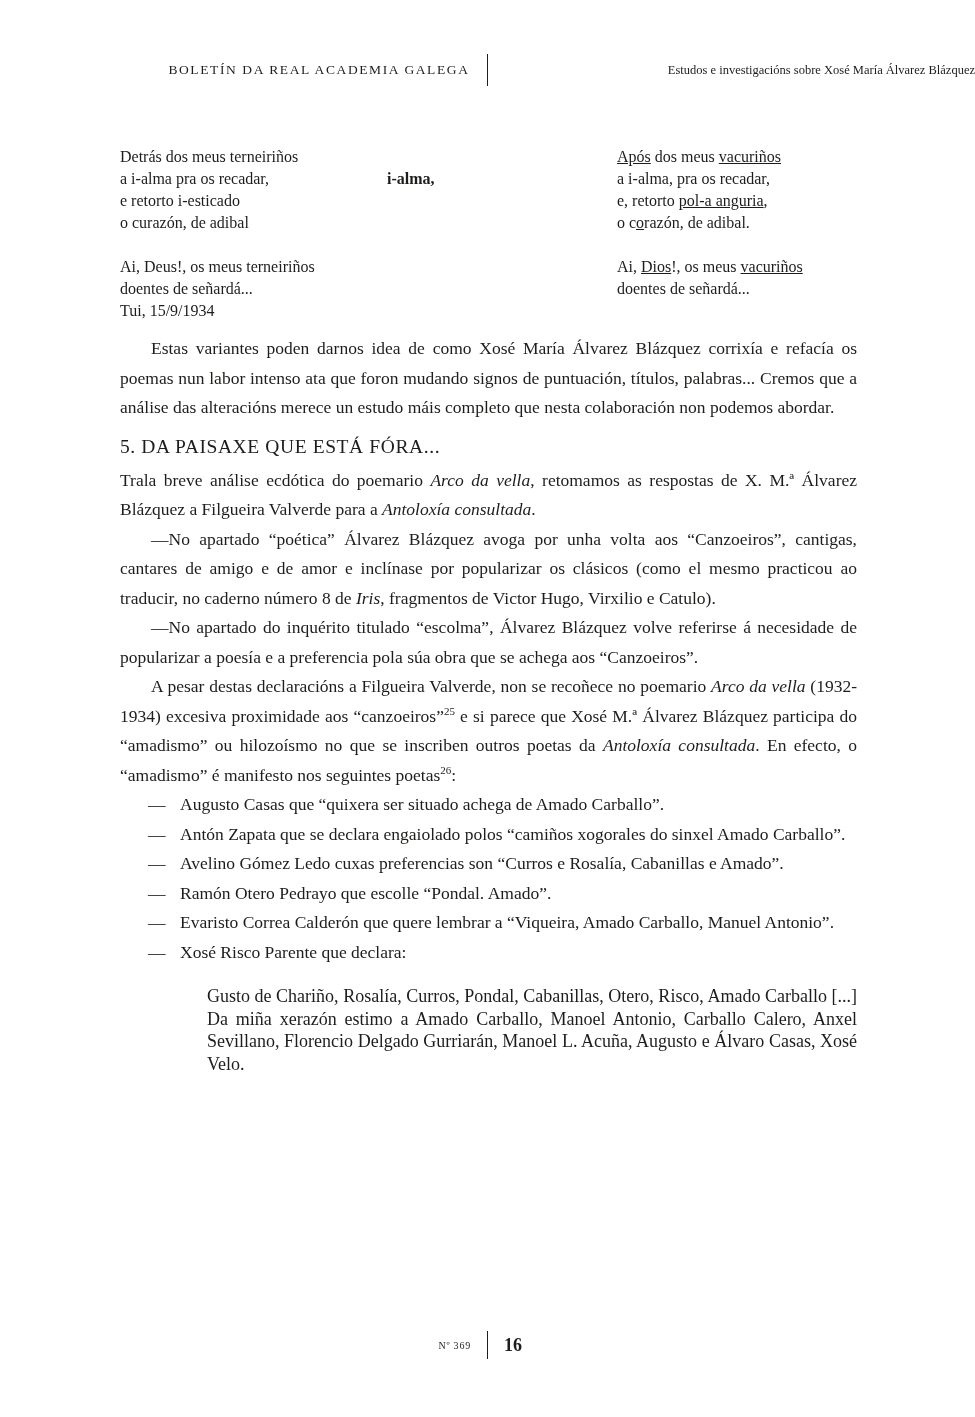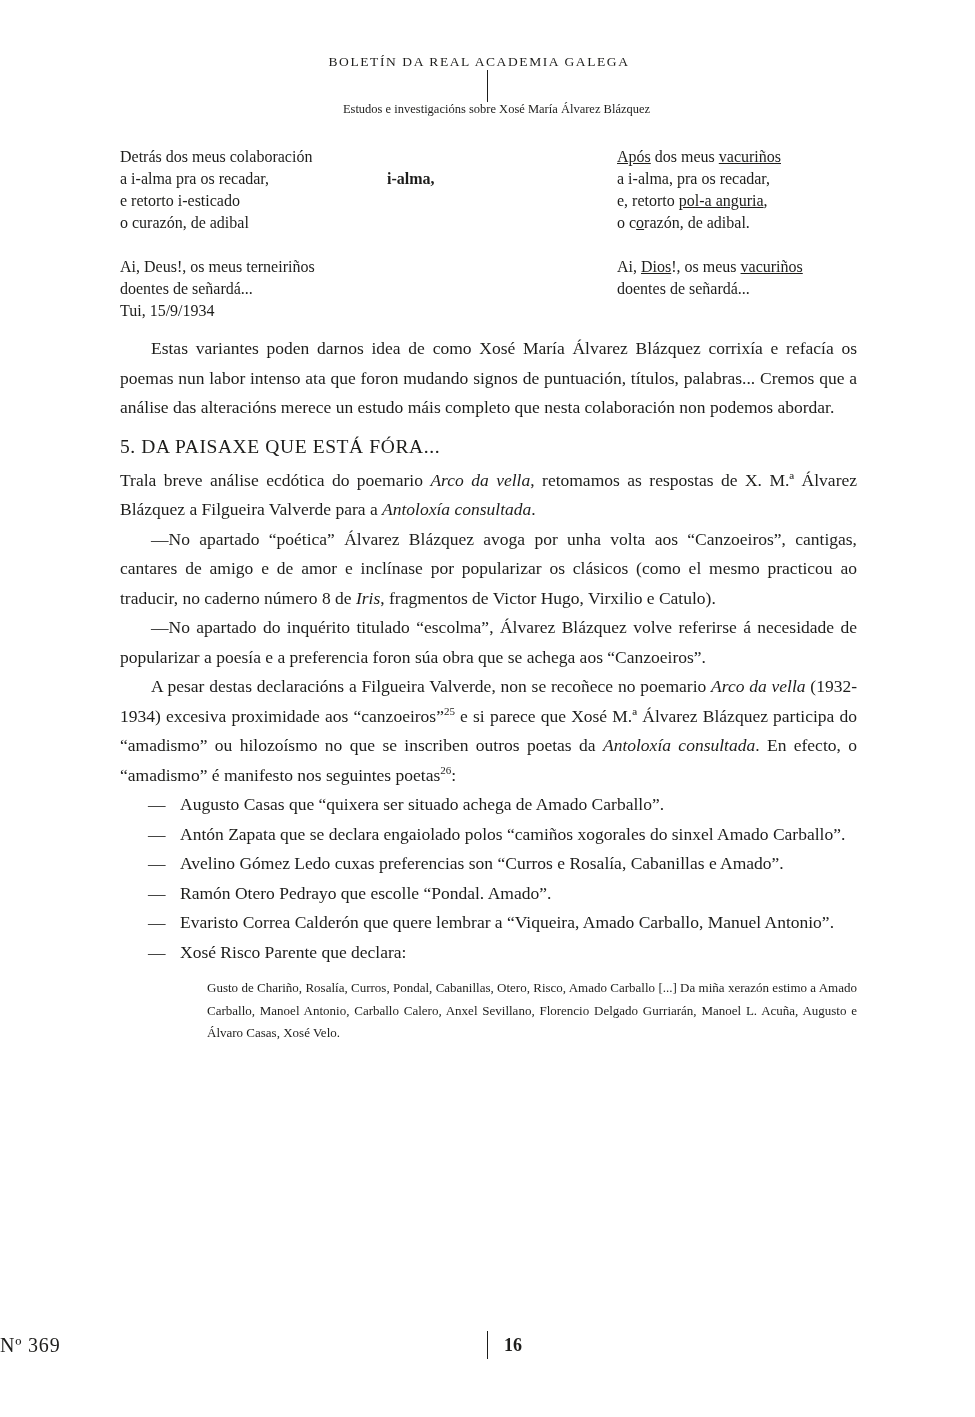--- a/index.html
+++ b/index.html
@@ -1,24 +1,24 @@
 <!DOCTYPE html>
 <html><head>
 <meta charset="utf-8">
 <style>
   * { margin:0; padding:0; box-sizing:border-box; }
   html, body { background:#ffffff; }
   body { font-family:"Liberation Serif", serif; color:#1d1d1b; }
   .page { position:relative; width:975px; height:1417px; background:#ffffff; overflow:hidden; }
 
   
-  .pagehead { position:absolute; top:54px; left:0; right:0; display:flex; align-items:center;flex-direction:column; }
+  .pagehead { position:absolute; top:54px; left:0; right:0; display:flex; align-items:center; }
   .head-left { flex:1; text-align:right; font-size:13.5px; letter-spacing:1.6px; padding-right:17px; }
   .head-divider { width:1px; height:32px; background:#1d1d1b; }
-  .head-right { flex:1; text-align:center; font-size:12.5px; padding-left:18px; }
+  .head-right { flex:1; text-align:right; font-size:12.5px; padding-left:18px; }
 
   
   .content { position:absolute; top:146px; left:120px; width:737px; }
 
   
   .verses { display:flex; font-size:16px; line-height:22px; }
   .vcol { white-space:nowrap; }
   .vleft { width:267px; }
   .vcenter { width:230px; font-weight:bold; padding-top:22px; }
   .vright { flex:1; }
@@ -30,44 +30,44 @@
   .para sup, .quote sup { font-size:11px; line-height:0; }
 
   .section-heading { font-size:19.5px; font-weight:normal; letter-spacing:0.6px; margin-top:9px; margin-bottom:5px; line-height:29px; }
 
   
   .list { }
   .list-item { position:relative; padding-left:60px; font-size:17.5px; line-height:29.5px; text-align:justify; }
   .list-item .dash { position:absolute; left:28px; top:0; }
 
   
-  .quote { margin-top:10px; margin-left:87px; font-size:13px; line-height:22.5px; text-align:justify; }
+  .quote { margin-top:18px; margin-left:87px; font-size:18px; line-height:22.5px; text-align:justify; }
 
   
   .pagefoot { position:absolute; bottom:58px; left:0; right:0; display:flex; align-items:center; }
-  .foot-left { flex:1; text-align:left; font-size:20px; letter-spacing:0.8px; padding-right:16px; }
+  .foot-left { flex:1; text-align:right; font-size:10px; letter-spacing:0.8px; padding-right:16px; }
   .foot-divider { width:1px; height:28px; background:#1d1d1b; }
   .foot-right { flex:1; text-align:left; font-size:18px; font-weight:bold; padding-left:16px; }
 </style>
 </head>
 <body>
 
 <div class="page">
 
   <header class="pagehead">
     <span class="head-left">BOLETÍN DA REAL ACADEMIA GALEGA</span>
     <span class="head-divider"></span>
     <span class="head-right">Estudos e investigacións sobre Xosé María Álvarez Blázquez</span>
   </header>
 
   <main class="content">
 
     <section class="verses">
       <div class="vcol vleft">
-          <div>Detrás dos meus colaboración</div>
+          <div>Detrás dos meus terneiriños</div>
           <div>a i-alma pra os recadar,</div>
           <div>e retorto i-esticado</div>
           <div>o curazón, de adibal</div>
           <div>&nbsp;</div>
           <div>Ai, Deus!, os meus terneiriños</div>
           <div>doentes de señardá...</div>
           <div>Tui, 15/9/1934</div>
         </div>
       <div class="vcol vcenter">
         <span>i-alma,</span>
@@ -82,21 +82,21 @@
           <div>doentes de señardá...</div>
         </div>
     </section>
 
     <p class="para indent first">Estas variantes poden darnos idea de como Xosé María Álvarez Blázquez corrixía e refacía os poemas nun labor intenso ata que foron mudando signos de puntuación, títulos, palabras... Cremos que a análise das alteracións merece un estudo máis completo que nesta colaboración non podemos abordar.</p>
 
     <h2 class="section-heading">5. DA PAISAXE QUE ESTÁ FÓRA...</h2>
 
     <p class="para">Trala breve análise ecdótica do poemario <span style="font-style: italic;">Arco da vella</span>, retomamos as respostas de X. M.ª Álvarez Blázquez a Filgueira Valverde para a <span style="font-style: italic;">Antoloxía consultada</span>.</p>
     <p class="para indent">—No apartado “poética” Álvarez Blázquez avoga por unha volta aos “Canzoeiros”, cantigas, cantares de amigo e de amor e inclínase por popularizar os clásicos (como el mesmo practicou ao traducir, no caderno número 8 de <span style="font-style: italic;">Iris</span>, fragmentos de Victor Hugo, Virxilio e Catulo).</p>
-    <p class="para indent">—No apartado do inquérito titulado “escolma”, Álvarez Blázquez volve referirse á necesidade de popularizar a poesía e a preferencia foron súa obra que se achega aos “Canzoeiros”.</p>
+    <p class="para indent">—No apartado do inquérito titulado “escolma”, Álvarez Blázquez volve referirse á necesidade de popularizar a poesía e a preferencia pola súa obra que se achega aos “Canzoeiros”.</p>
     <p class="para indent">A pesar destas declaracións a Filgueira Valverde, non se recoñece no poemario <span style="font-style: italic;">Arco da vella</span> (1932-1934) excesiva proximidade aos “canzoeiros”<sup>25</sup> e si parece que Xosé M.ª Álvarez Blázquez participa do “amadismo” ou hilozoísmo no que se inscriben outros poetas da <span style="font-style: italic;">Antoloxía consultada</span>. En efecto, o “amadismo” é manifesto nos seguintes poetas<sup>26</sup>:</p>
 
     <div class="list">
       <div class="list-item">
         <span class="dash">—</span>
         <span class="li-text">Augusto Casas que “quixera ser situado achega de Amado Carballo”.</span>
       </div>
       <div class="list-item">
         <span class="dash">—</span>
         <span class="li-text">Antón Zapata que se declara engaiolado polos “camiños xogorales do sinxel Amado Carballo”.</span>

